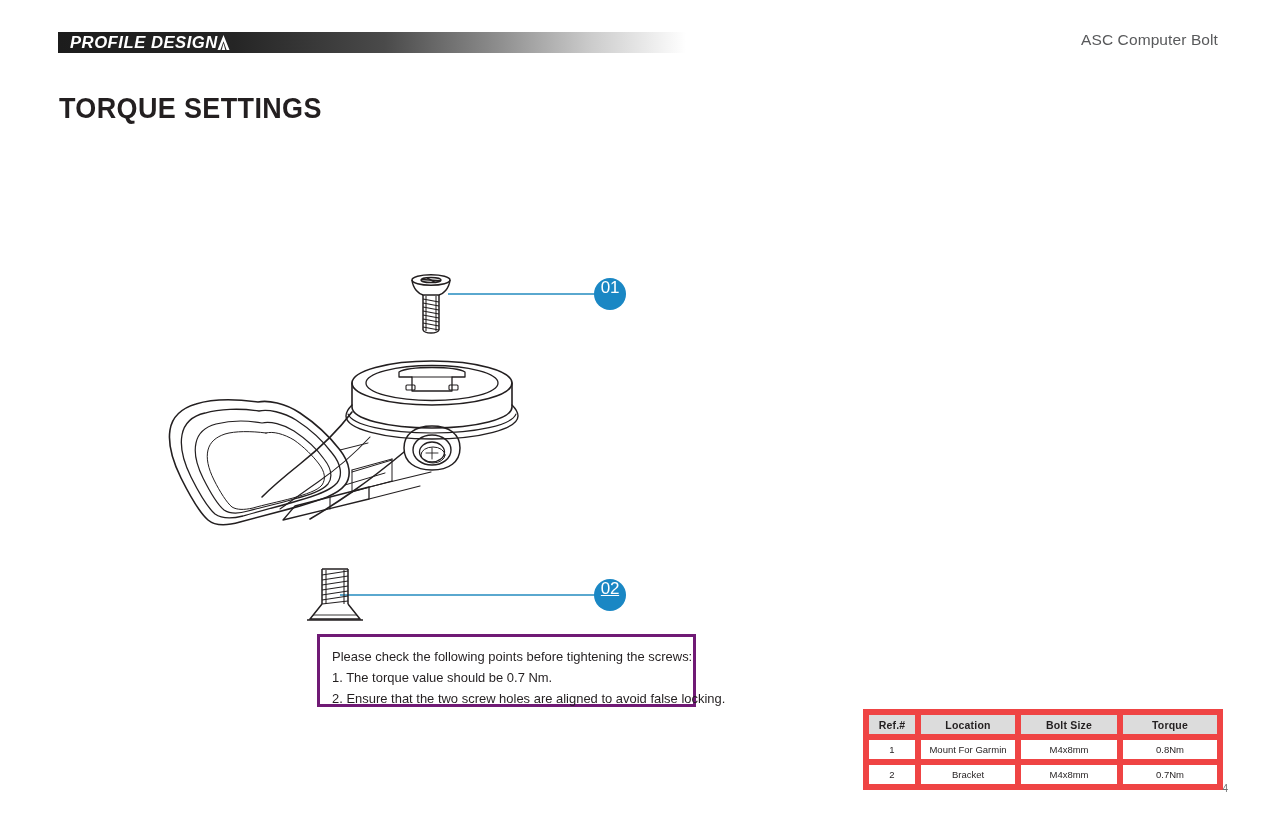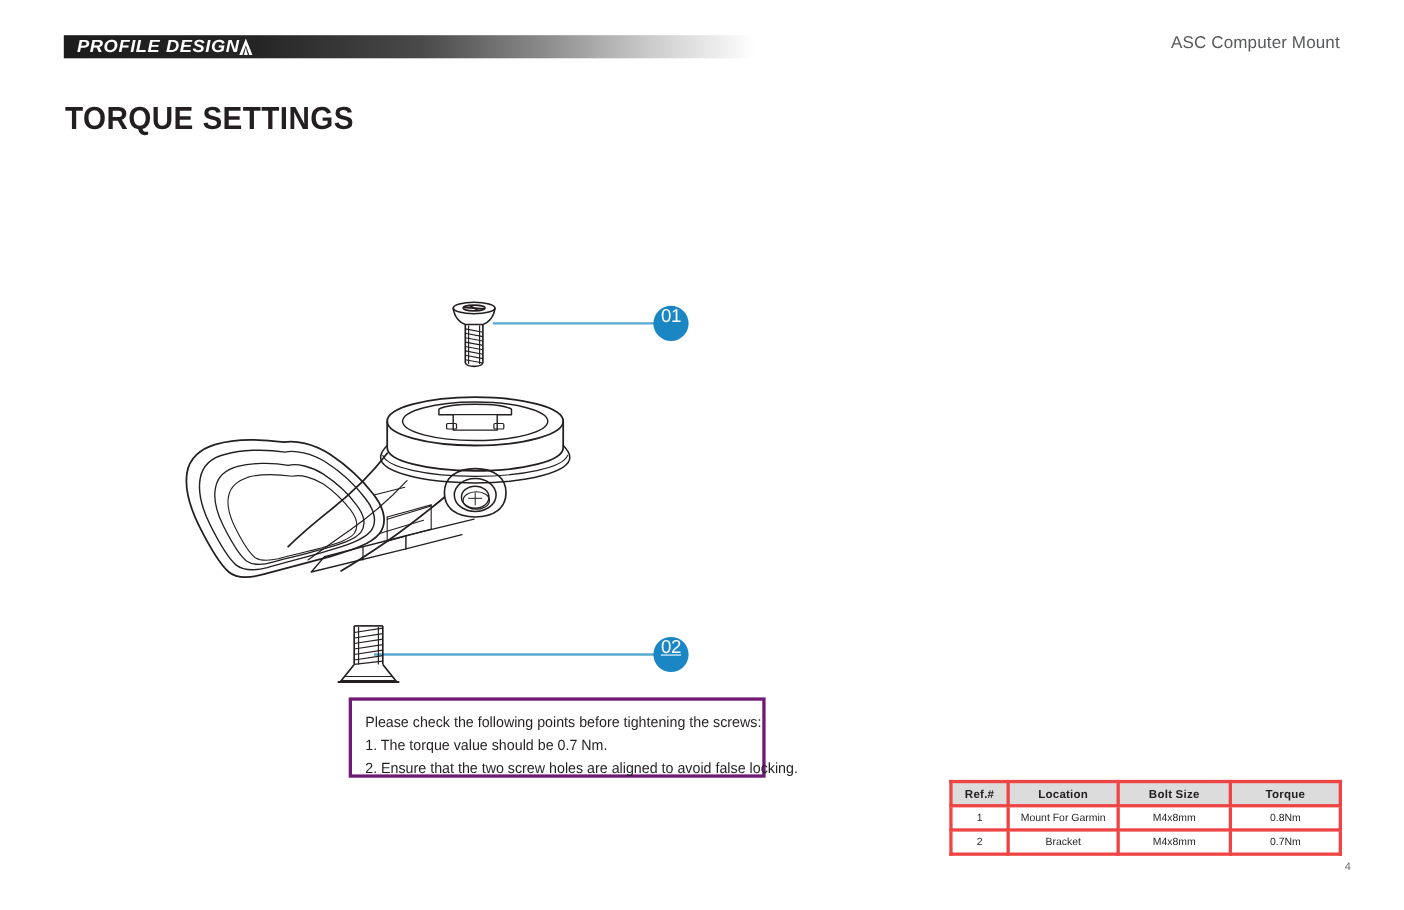--- a/index.html
+++ b/index.html
@@ -37,21 +37,21 @@
 
   
   .note-box{position:absolute;left:317px;top:634px;width:379px;height:73px;
             border:3px solid #701a75;box-sizing:border-box;padding:9px 12px 0 12px;}
   .note-line{font-size:13.5px;line-height:21px;color:#231f20;white-space:nowrap;
              transform:scaleX(0.96);transform-origin:left center;}
 
   
   .torque-table{position:absolute;left:863px;top:709px;border-collapse:collapse;
                 width:354px;table-layout:fixed;}
-  .torque-table th,.torque-table td{border:3px solid #ef4444;text-align:center;
+  .torque-table th,.torque-table td{border:6px solid #ef4444;text-align:center;
                 color:#231f20;padding:0;}
   .torque-table th{background:#dcdcdc;font-size:10.5px;font-weight:bold;height:19px;
                    letter-spacing:0.2px;}
   .torque-table td{background:#ffffff;font-size:9.5px;font-weight:normal;height:19px;}
   .col-ref{width:52px;}
   .col-loc{width:100px;}
   .col-bolt{width:102px;}
   .col-torque{width:100px;}
 
   
@@ -65,21 +65,21 @@
 <div class="logo-wrap">
   <span class="logo-text">PROFILE DESIGN</span>
   <span class="logo-mark">
     <svg width="13" height="15" viewBox="0 0 13 15">
       <polygon points="6.5,0 12.5,15 9.6,15 6.5,6.2 3.4,15 0.5,15" fill="#ffffff"></polygon>
       <polygon points="6.5,8.2 8.3,15 4.7,15" fill="#ffffff"></polygon>
     </svg>
   </span>
 </div>
 
-<div class="doc-title">ASC Computer Mount</div>
+<div class="doc-title">ASC Computer Bolt</div>
 
 <div class="page-title">TORQUE SETTINGS</div>
 
 <svg class="illus" viewBox="0 0 1276 827" xmlns="http://www.w3.org/2000/svg">
 
   <line x1="448" y1="294" x2="596" y2="294" stroke="#5aa8cf" stroke-width="2.2"></line>
   <line x1="340" y1="595" x2="596" y2="595" stroke="#5aa8cf" stroke-width="2.2"></line>
 
   <g fill="none" stroke="#231f20" stroke-width="1.5">
 

